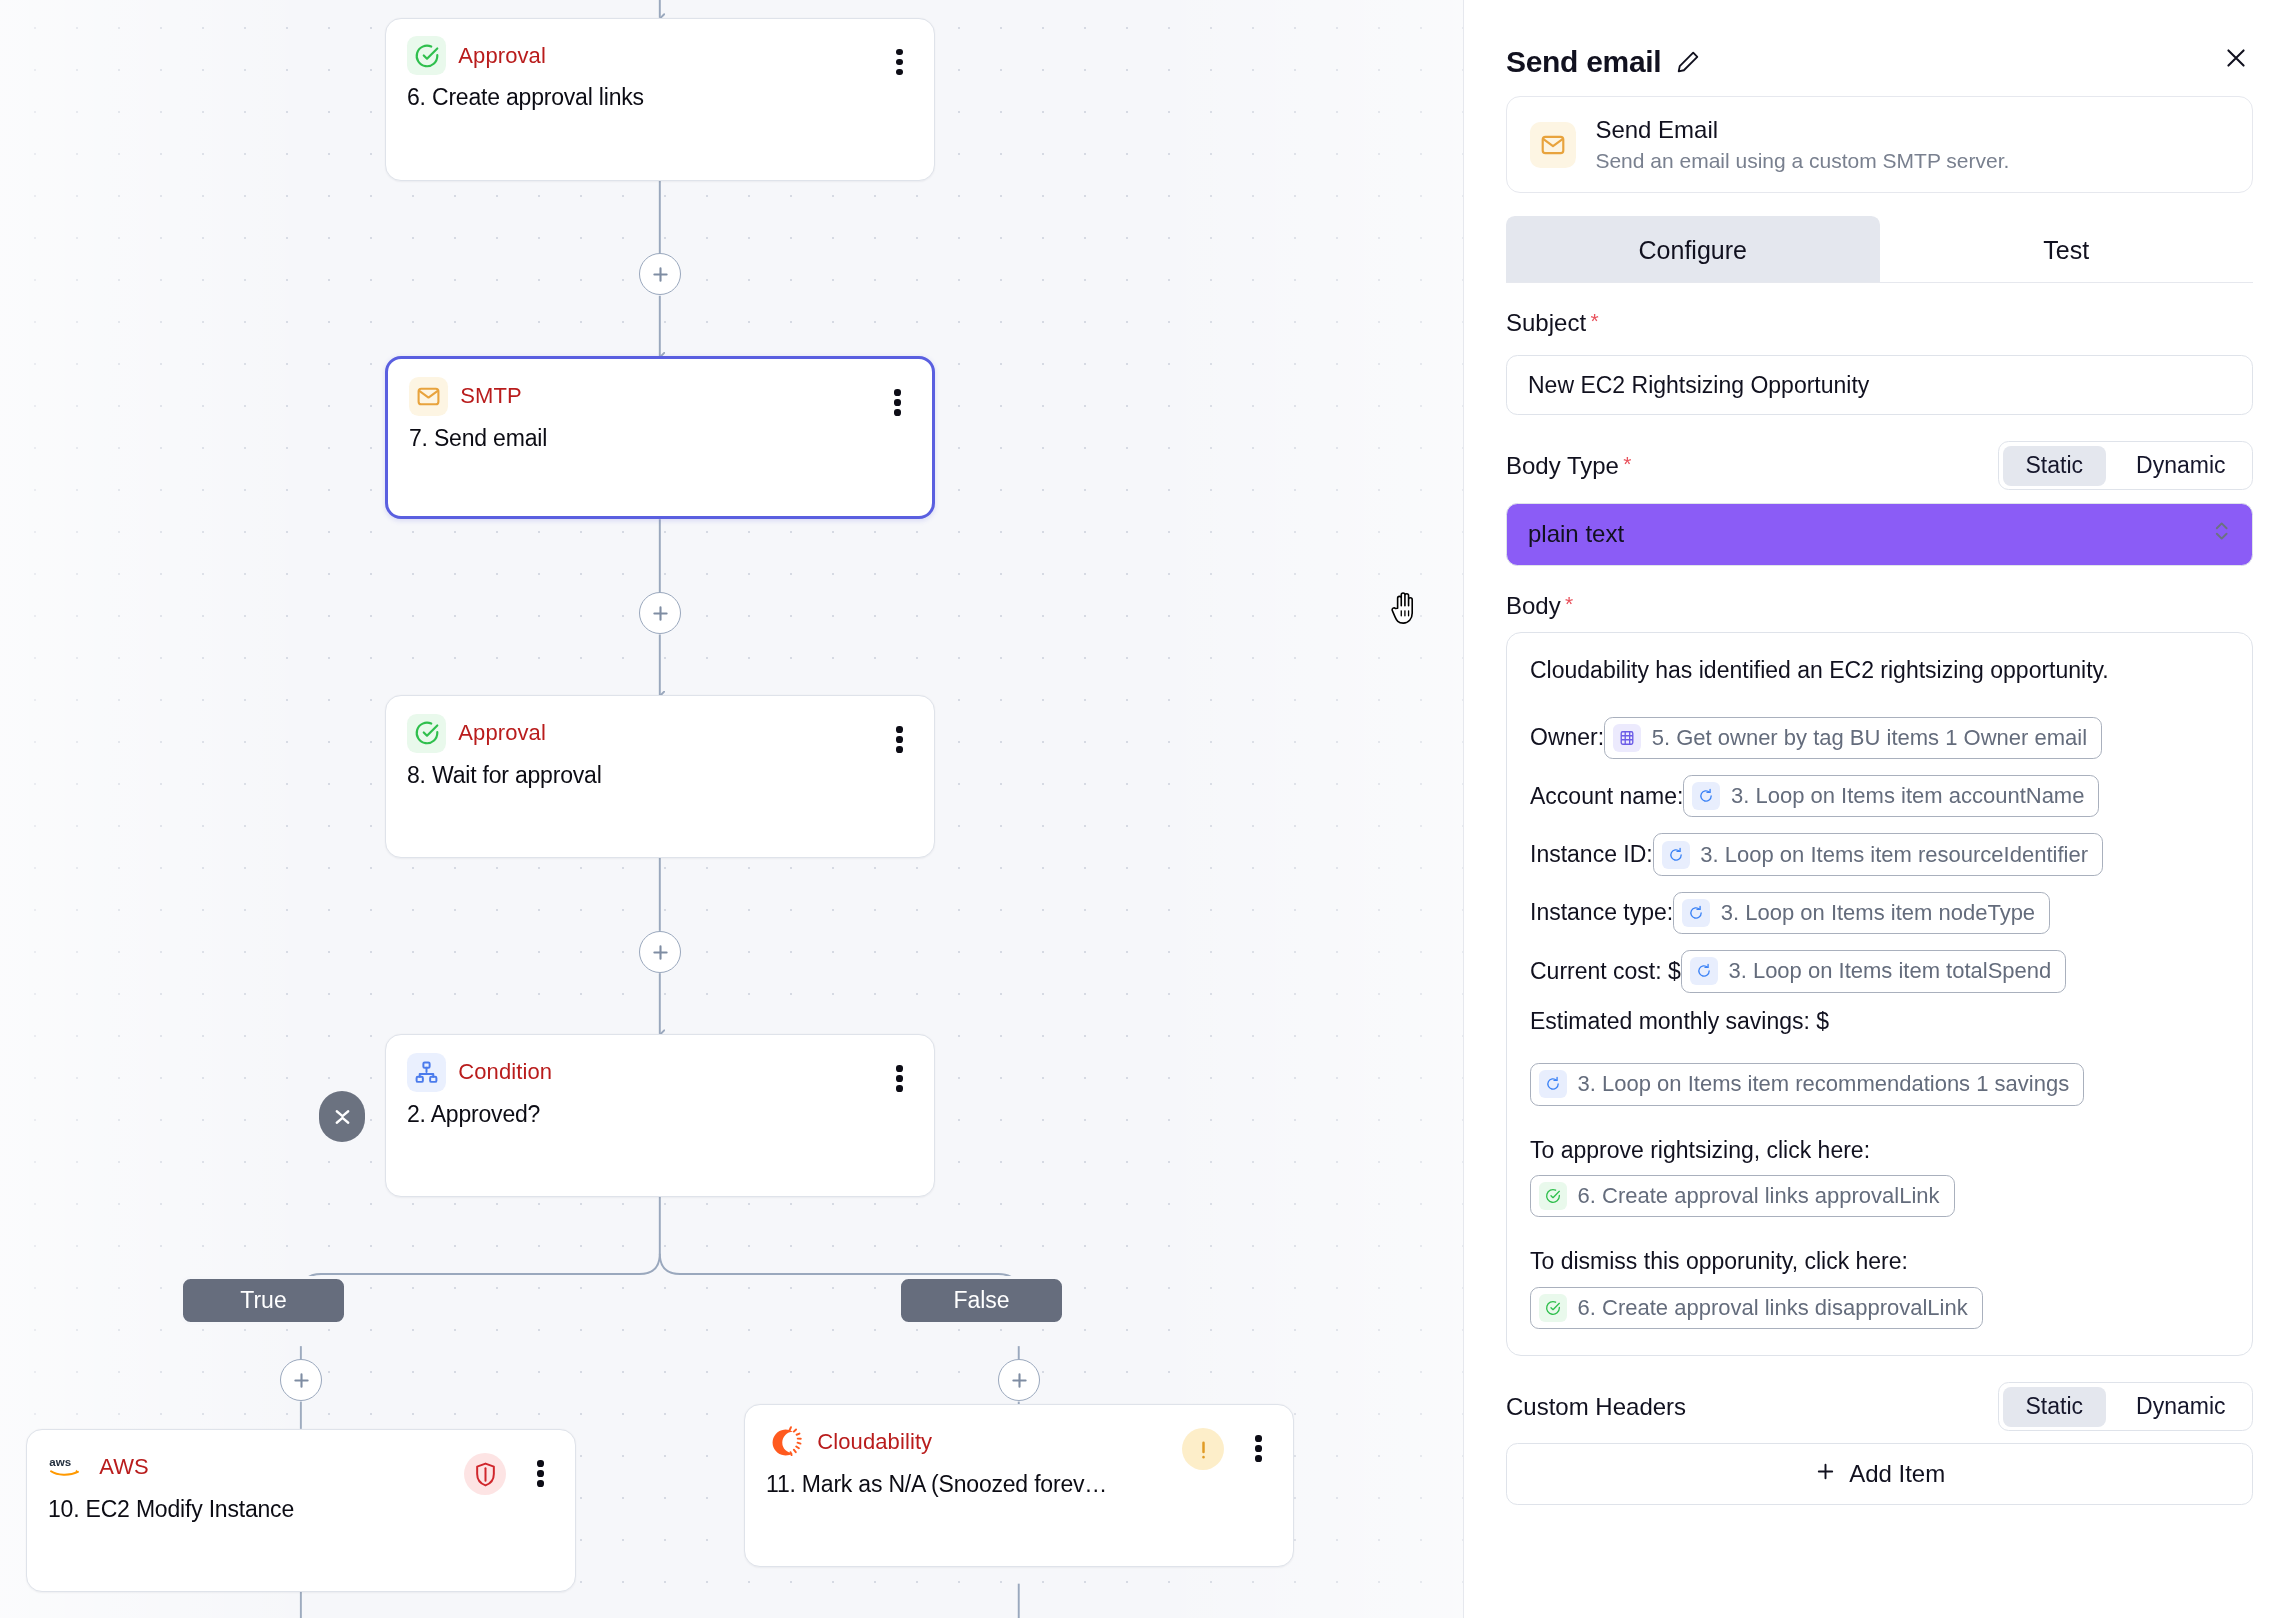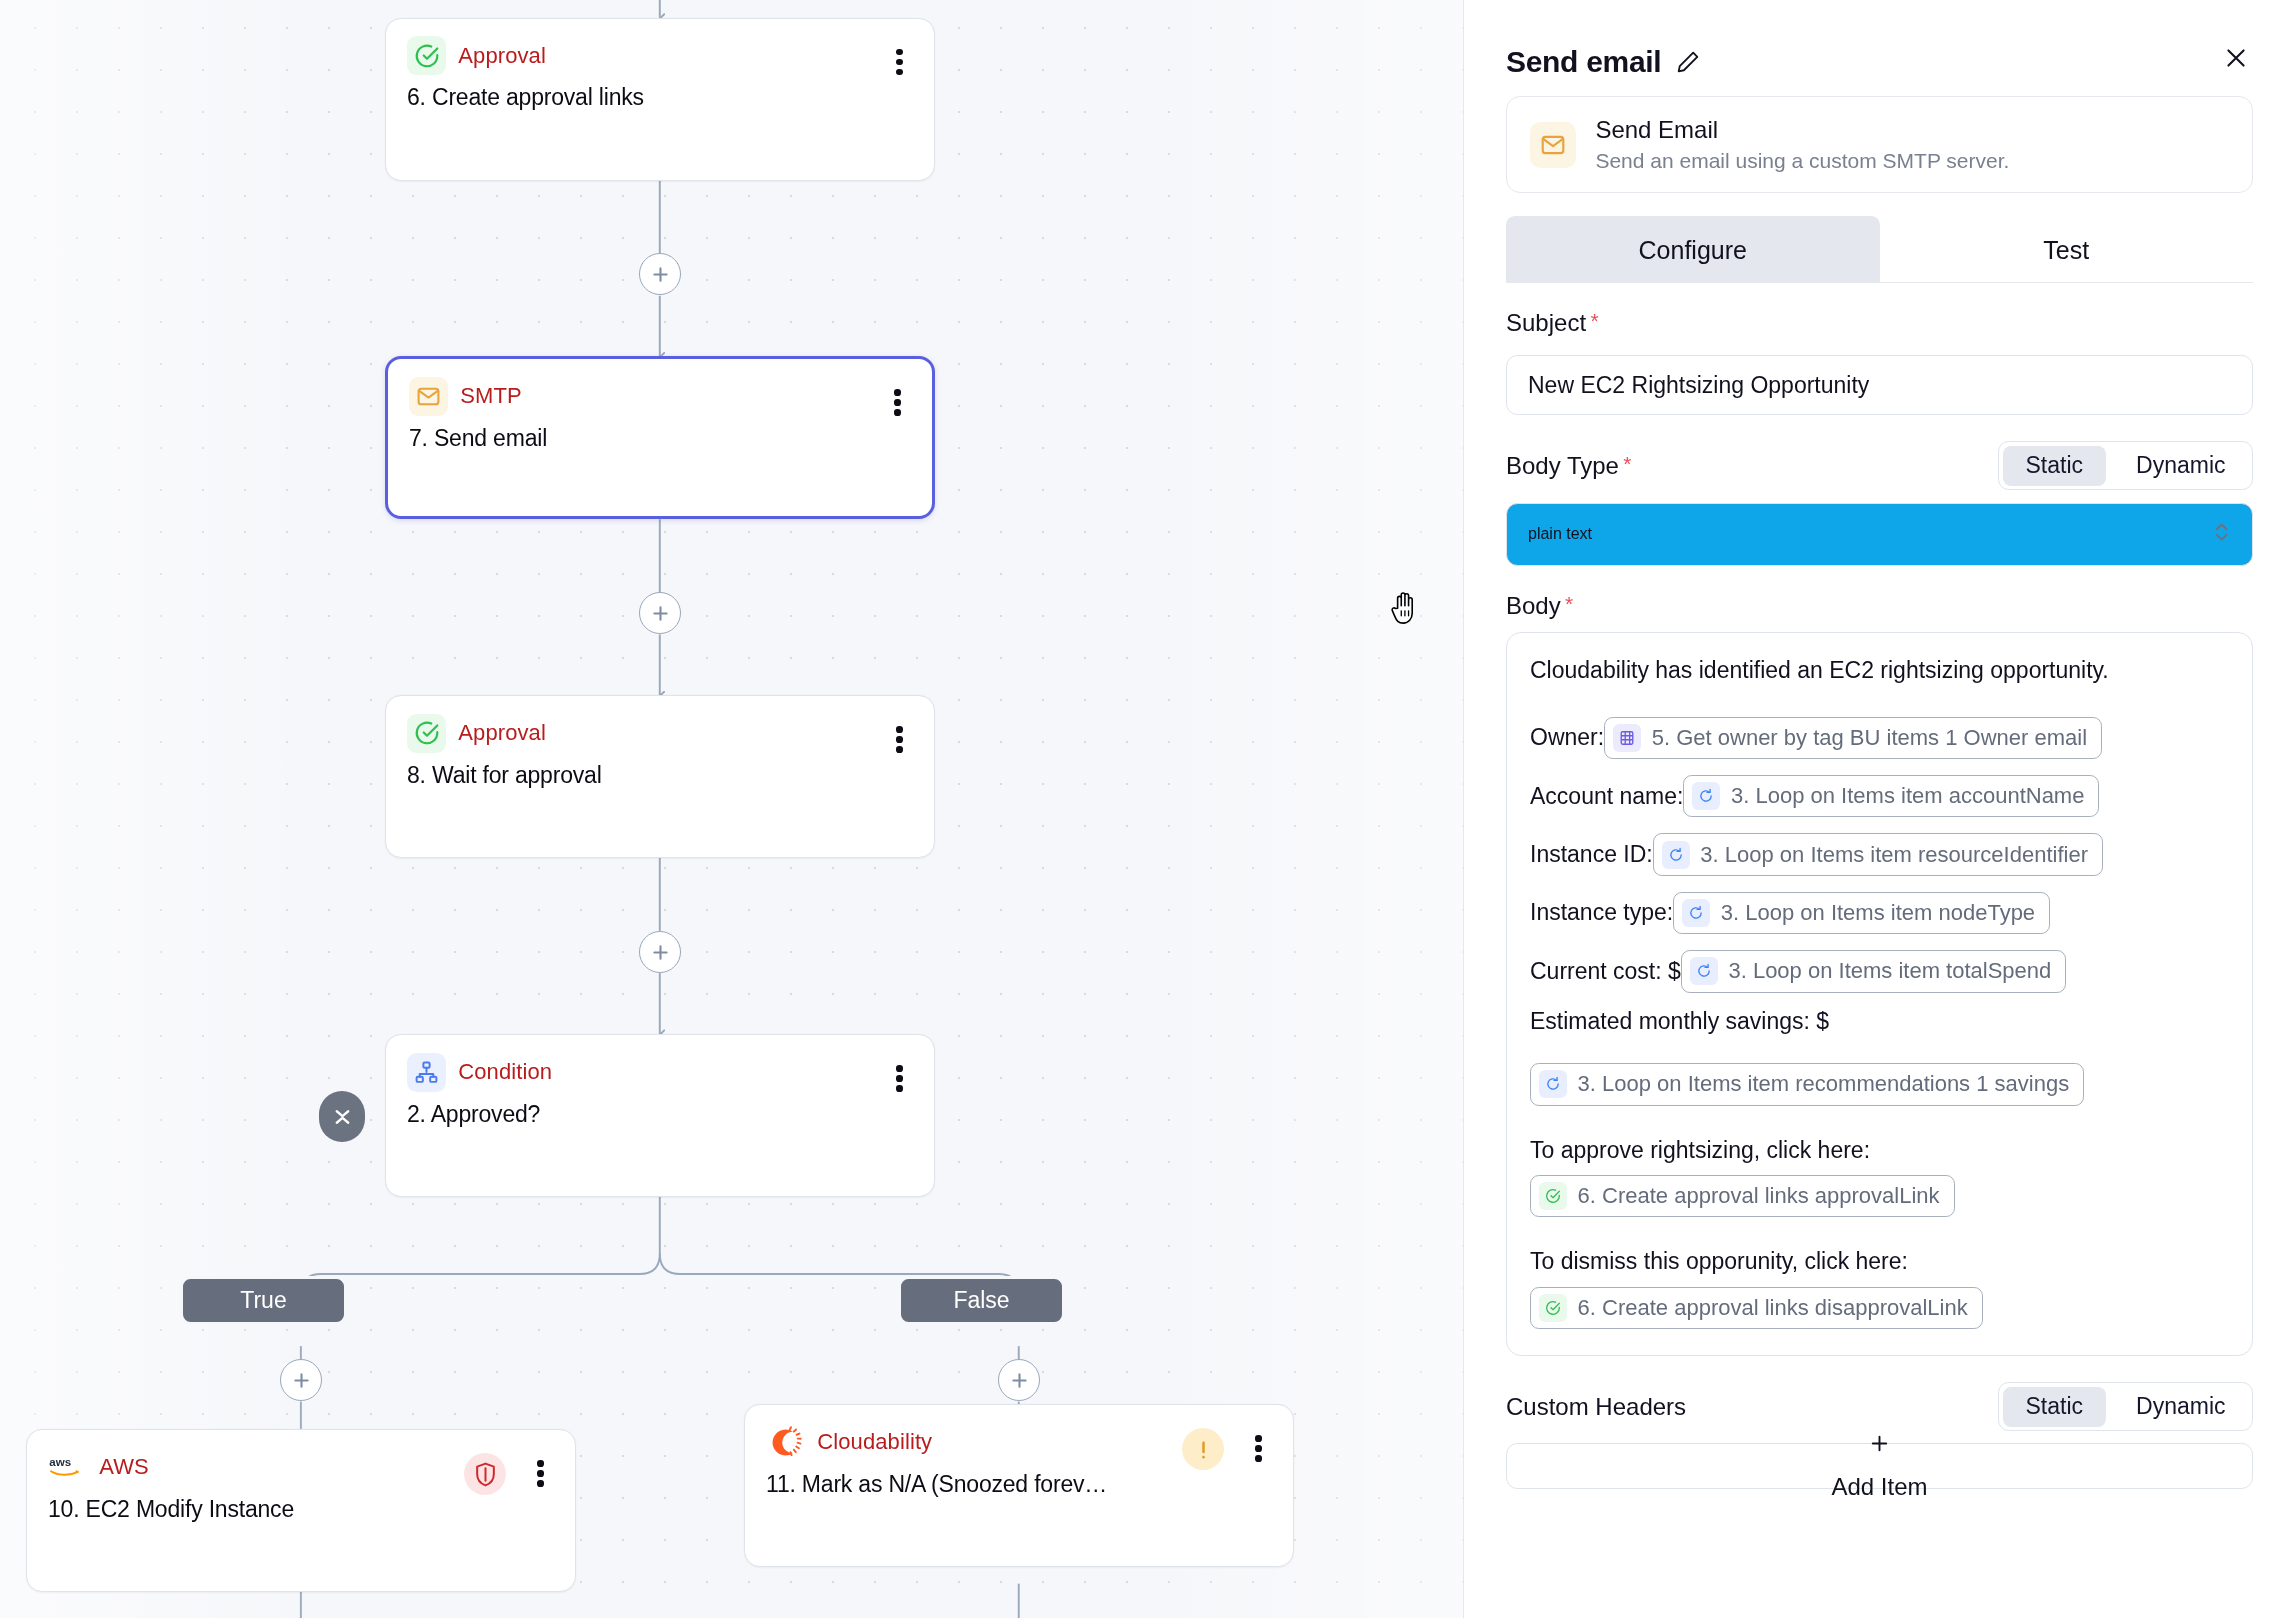--- a/index.html
+++ b/index.html
@@ -160,22 +160,22 @@
     margin-top: 18px;
     border: 1.3px solid #dfe3ea; border-radius: 11.4px;
     height: 60px; display: flex; align-items: center;
     padding: 0 21px; font-size: 23px; color: #11111f;
     background: #fff;
   }
   .select-input {
     margin-top: 12.3px;
     border: 1.3px solid #dfe3ea; border-radius: 11.4px;
     height: 63px; display: flex; align-items: center; justify-content: space-between;
-    padding: 0 21px; font-size: 16px; color: #11111f;
-    background: #0ea5e9;
+    padding: 0 21px; font-size: 24px; color: #11111f;
+    background: #8b5cf6;
   }
 
   .segmented {
     display: flex; border: 1.3px solid #dfe3ea; border-radius: 10.6px;
     overflow: hidden; height: 49px;
   }
   .seg {
     padding: 0 23px; font-size: 23px; color: #15162b;
     display: flex; align-items: center; justify-content: center;
     margin: 3.5px;
@@ -207,22 +207,22 @@
   }
   .ti-purple { background: #eceafd; }
   .ti-blue { background: #e8eefd; }
   .ti-green { background: #e9f9ec; }
   .spacer-12 { height: 16px; }
   .spacer-24 { height: 30px; }
 
   .addbtn {
     margin-top: 12.3px;
     border: 1.3px solid #dfe3ea; border-radius: 11.4px;
-    height: 46px; display: flex; align-items: center; justify-content: center;
-    gap: 12.3px; font-size: 24px; color: #11111f; flex-direction: column;
+    height: 62px; display: flex; align-items: center; justify-content: center;
+    gap: 12.3px; font-size: 24px; color: #11111f;
   }
 </style>
 </head>
 <body>
 
 <div id="app">
 
   <div id="canvas">
 
     <svg id="edges" xmlns="http://www.w3.org/2000/svg" viewBox="0 0 1663 1840" width="1463" height="1619">

